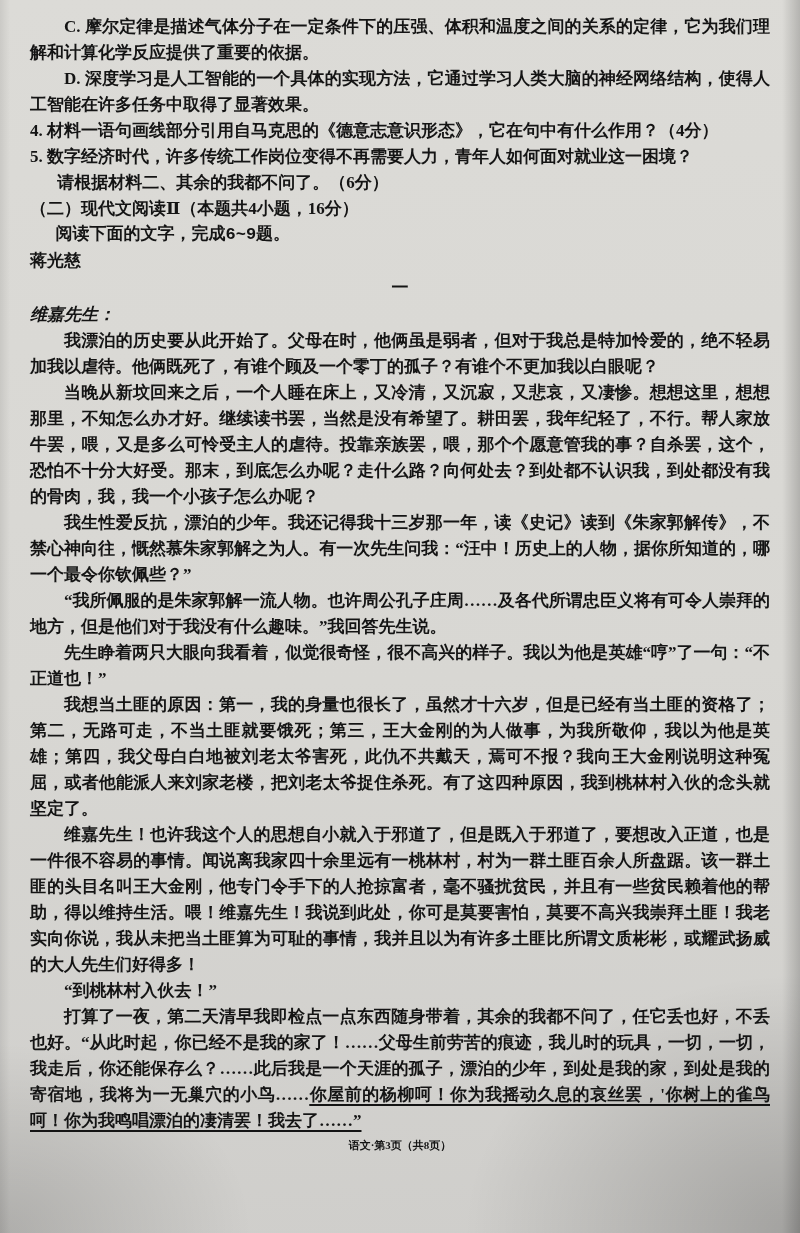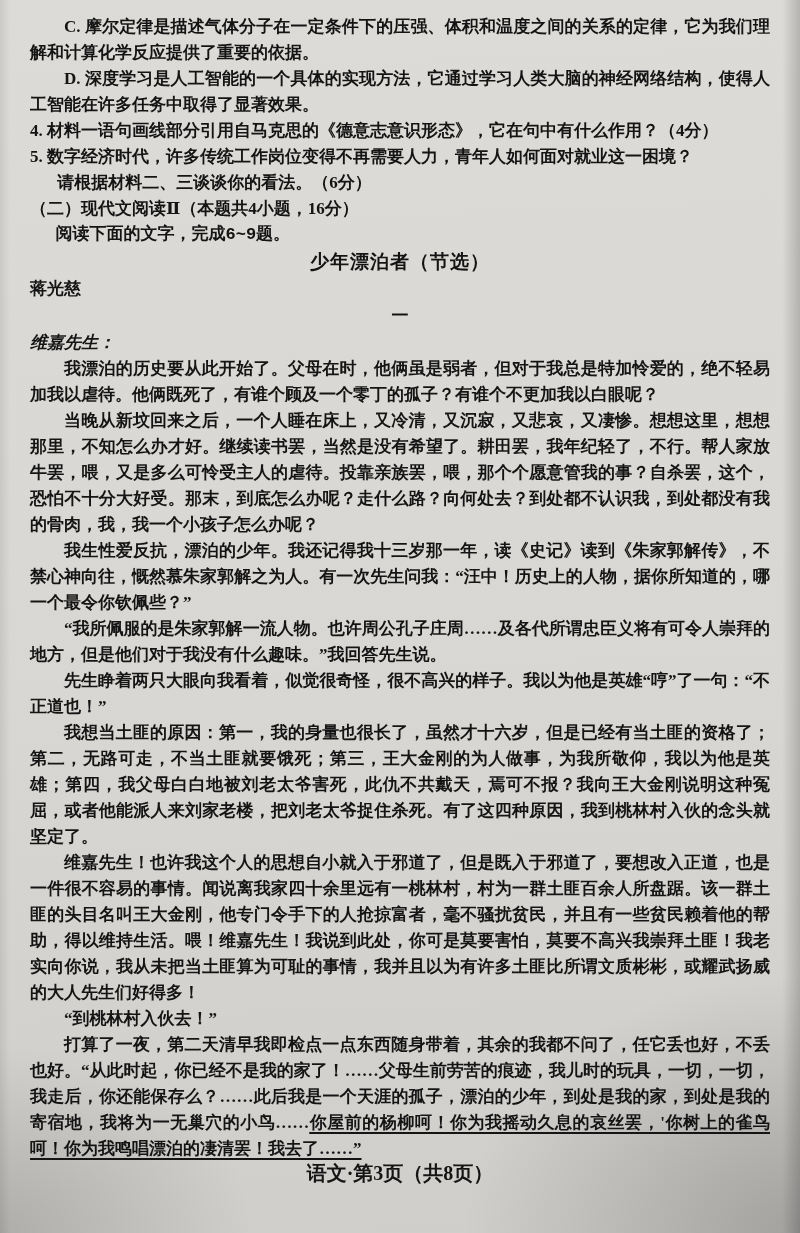--- a/index.html
+++ b/index.html
@@ -60,43 +60,42 @@
   .salutation { text-indent: 0; margin-top: 6px; font-style: italic; }
   .para  { text-indent: 2em; }
   .underline {
     text-decoration: underline;
     text-decoration-thickness: 1.5px;
     text-underline-offset: 4px;
   }
   .page-footer {
     margin-top: 22px;
     text-align: center;
-    font-size: 20px;
+    font-size: 11px;
     line-height: 22px;
     text-indent: 0;
   }
 </style>
 </head>
 <body>
 
 <div class="scan">
   <main class="sheet">
 
     <section>
       <p class="opt">C. 摩尔定律是描述气体分子在一定条件下的压强、体积和温度之间的关系的定律，它为我们理解和计算化学反应提供了重要的依据。</p>
       <p class="opt">D. 深度学习是人工智能的一个具体的实现方法，它通过学习人类大脑的神经网络结构，使得人工智能在许多任务中取得了显著效果。</p>
       <p class="qline">4. 材料一语句画线部分引用自马克思的《德意志意识形态》，它在句中有什么作用？（4分）</p>
       <p class="qline">5. 数字经济时代，许多传统工作岗位变得不再需要人力，青年人如何面对就业这一困境？</p>
-      <p class="qcont">请根据材料二、三谈谈你的看法。（6分）</p>
+      <p class="qcont">请根据材料二、其余的我都不问了。（6分）</p>
       <p class="sechead">（二）现代文阅读Ⅱ（本题共4小题，16分）</p>
       <p class="instr">阅读下面的文字，完成6~9题。</p>
     </section>
 
     <section>
-      <p class="title">少年漂泊者（节选）</p>
       <p class="author">蒋光慈</p>
       <p class="partnum">一</p>
       <p class="salutation">维嘉先生：</p>
 
       <p class="para">我漂泊的历史要从此开始了。父母在时，他俩虽是弱者，但对于我总是特加怜爱的，绝不轻易加我以虐待。他俩既死了，有谁个顾及一个零丁的孤子？有谁个不更加我以白眼呢？</p>
       <p class="para">当晚从新坟回来之后，一个人睡在床上，又冷清，又沉寂，又悲哀，又凄惨。想想这里，想想那里，不知怎么办才好。继续读书罢，当然是没有希望了。耕田罢，我年纪轻了，不行。帮人家放牛罢，喂，又是多么可怜受主人的虐待。投靠亲族罢，喂，那个个愿意管我的事？自杀罢，这个，恐怕不十分大好受。那末，到底怎么办呢？走什么路？向何处去？到处都不认识我，到处都没有我的骨肉，我，我一个小孩子怎么办呢？</p>
       <p class="para">我生性爱反抗，漂泊的少年。我还记得我十三岁那一年，读《史记》读到《朱家郭解传》，不禁心神向往，慨然慕朱家郭解之为人。有一次先生问我：“汪中！历史上的人物，据你所知道的，哪一个最令你钦佩些？”</p>
       <p class="para">“我所佩服的是朱家郭解一流人物。也许周公孔子庄周……及各代所谓忠臣义将有可令人崇拜的地方，但是他们对于我没有什么趣味。”我回答先生说。</p>
       <p class="para">先生睁着两只大眼向我看着，似觉很奇怪，很不高兴的样子。我以为他是英雄“哼”了一句：“不正道也！”</p>
       <p class="para">我想当土匪的原因：第一，我的身量也很长了，虽然才十六岁，但是已经有当土匪的资格了；第二，无路可走，不当土匪就要饿死；第三，王大金刚的为人做事，为我所敬仰，我以为他是英雄；第四，我父母白白地被刘老太爷害死，此仇不共戴天，焉可不报？我向王大金刚说明这种冤屈，或者他能派人来刘家老楼，把刘老太爷捉住杀死。有了这四种原因，我到桃林村入伙的念头就坚定了。</p>

